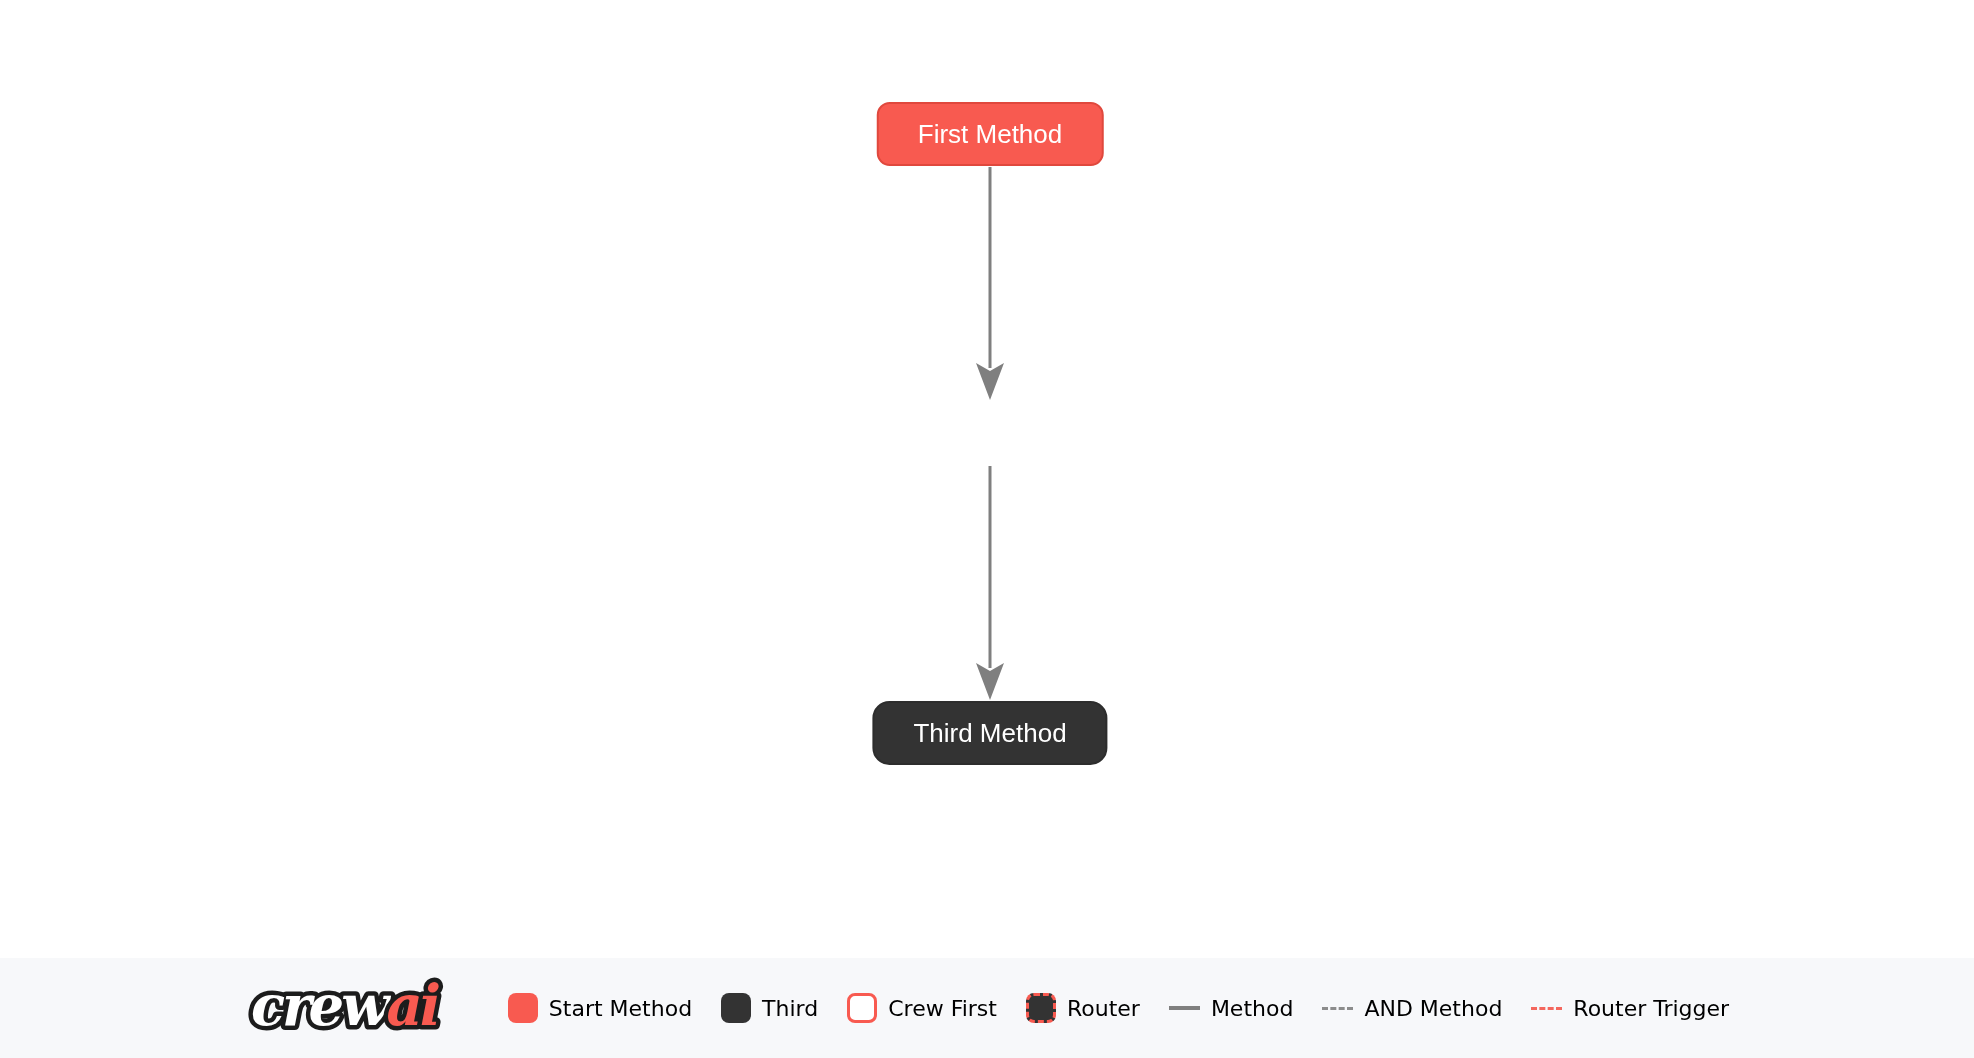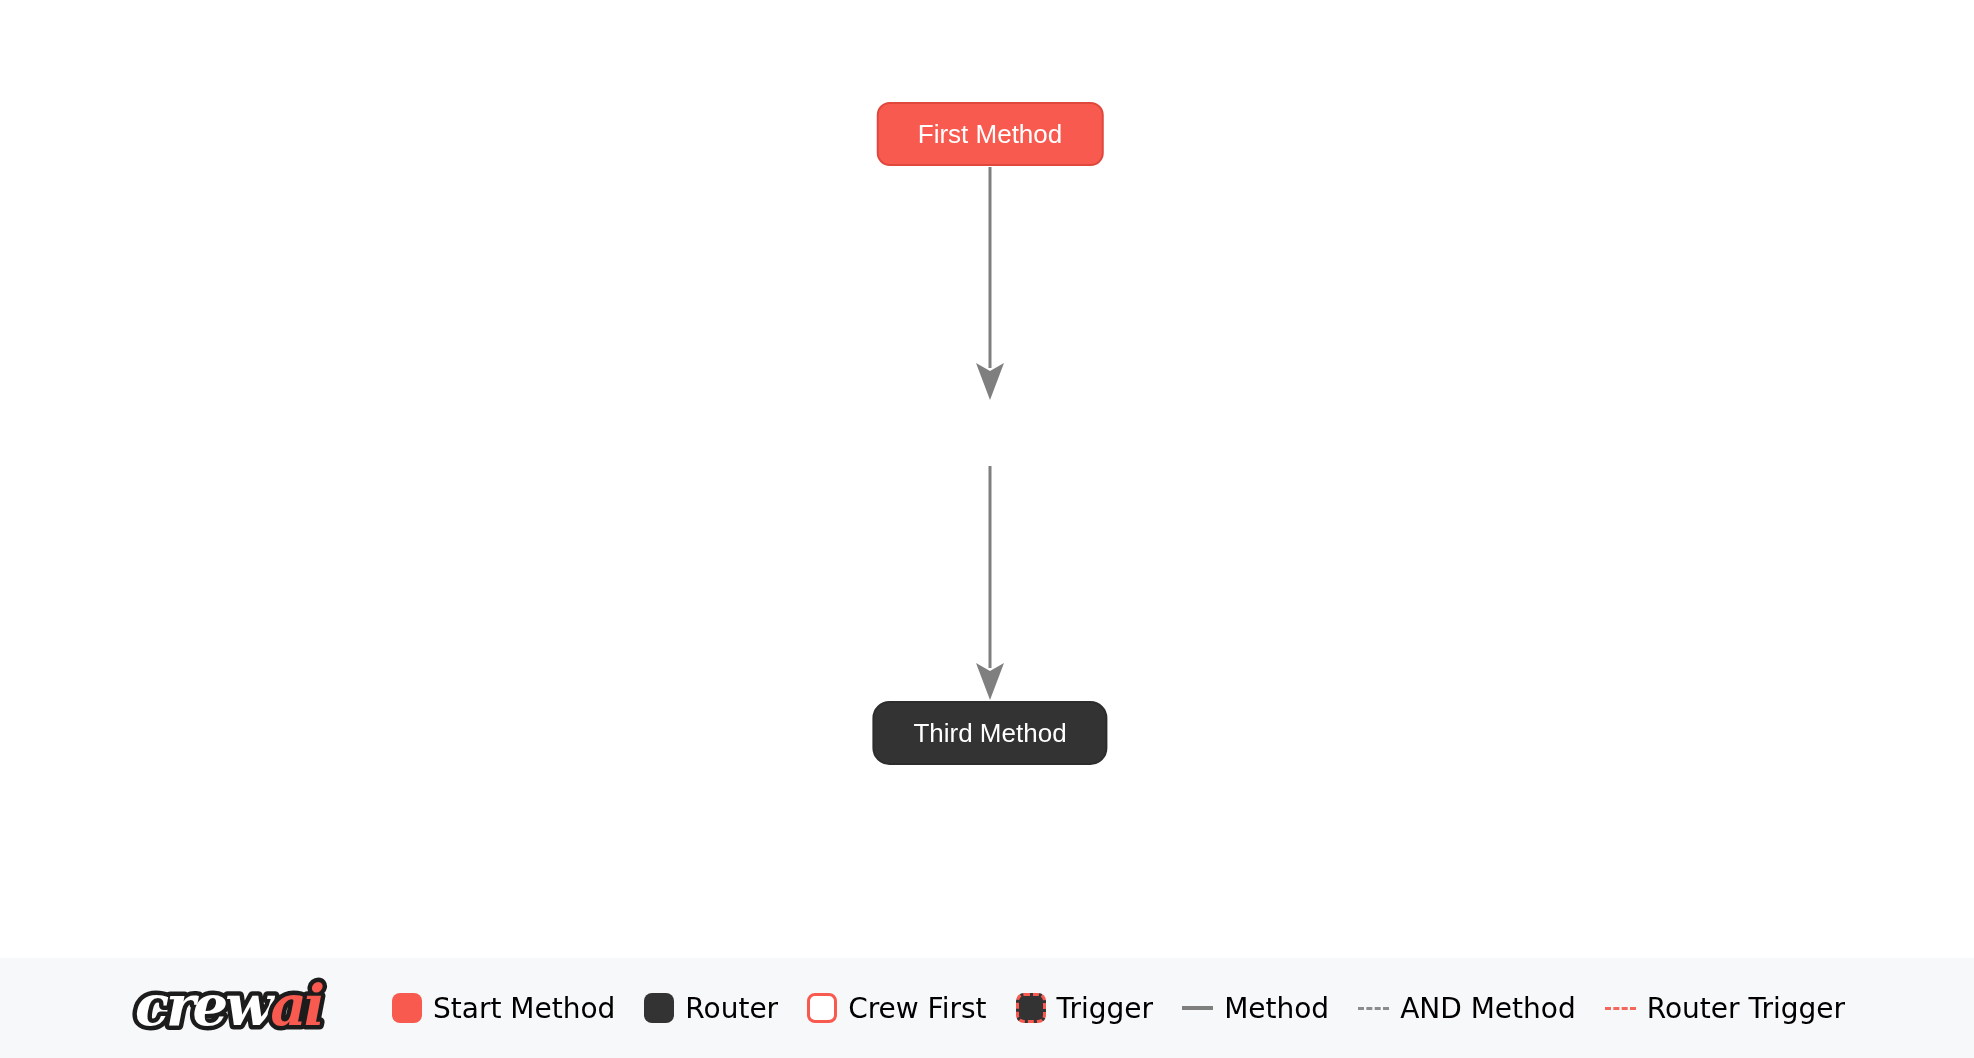--- a/index.html
+++ b/index.html
@@ -44,21 +44,21 @@
     background: #f7f8fa;
     display: flex;
     align-items: center;
     justify-content: center;
     gap: 29px;
   }
   .logo { margin-right: 14px; flex: 0 0 auto; }
   .legend-item {
     display: flex; align-items: center; gap: 11px;
     font-family: "DejaVu Sans", sans-serif;
-    font-size: 28px;
+    font-size: 22px;
     color: #000000;
     white-space: nowrap;
   }
   .swatch {
     width: 30px; height: 30px;
     border-radius: 8px;
     flex: 0 0 auto;
   }
   .swatch-start  { background: #f85a50; }
   .swatch-method { background: #333333; }
@@ -104,31 +104,31 @@
       </svg>
     </div>
 
     <div class="legend-item">
       <span class="swatch swatch-start"></span>
       <span>Start Method</span>
     </div>
 
     <div class="legend-item">
       <span class="swatch swatch-method"></span>
-      <span>Router</span>
+      <span>Third</span>
     </div>
 
     <div class="legend-item">
       <span class="swatch swatch-crew"></span>
       <span>Crew First</span>
     </div>
 
     <div class="legend-item">
       <span class="swatch swatch-router"></span>
-      <span>Trigger</span>
+      <span>Router</span>
     </div>
 
     <div class="legend-item">
       <span class="line-swatch line-solid"></span>
       <span>Method</span>
     </div>
 
     <div class="legend-item">
       <span class="line-swatch line-dashed"></span>
       <span>AND Method</span>

